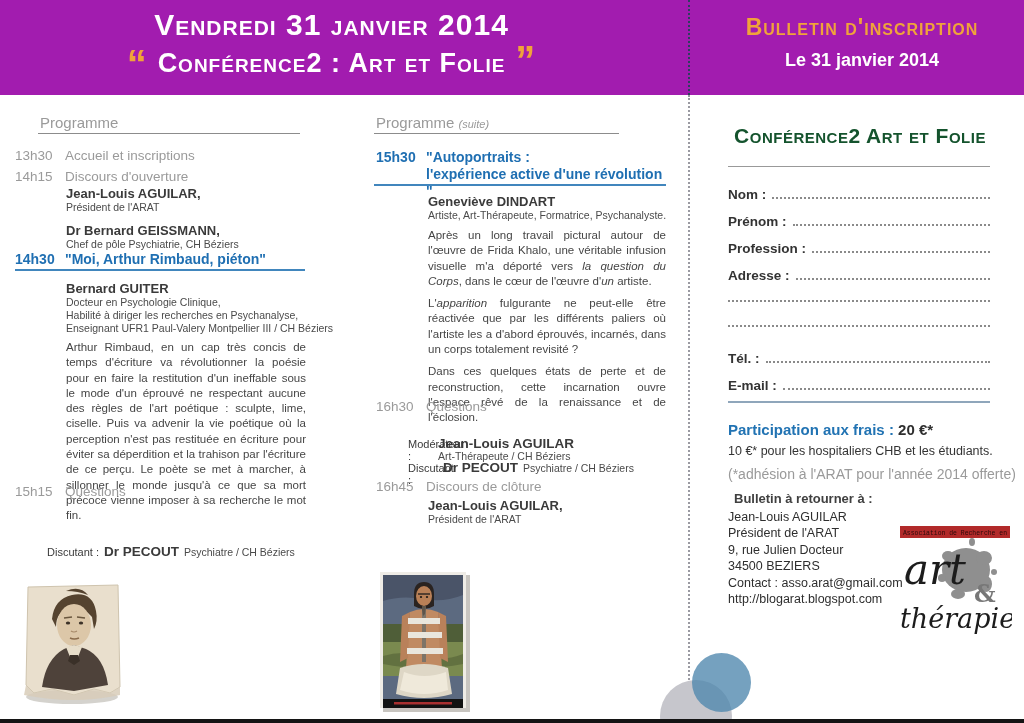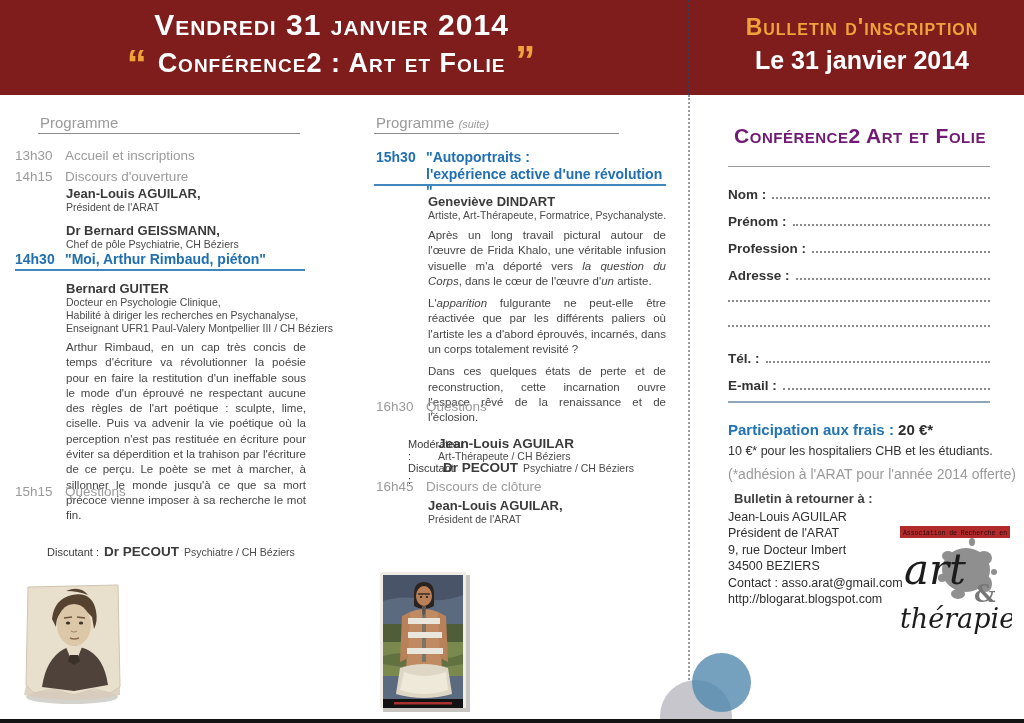--- a/index.html
+++ b/index.html
@@ -3,30 +3,30 @@
 <meta charset="utf-8">
 <style>
   * { margin:0; padding:0; box-sizing:border-box; }
   html,body { background:#888; }
   body { font-family:"Liberation Sans", sans-serif; }
   #page {
     position:relative; width:1024px; height:723px; background:#fff;
     overflow:hidden; margin:0 auto;
   }
   
-  .hdr { position:absolute; left:0; top:0; width:1024px; height:95px; background:#7f1d1d;padding-left:40px; }
+  .hdr { position:absolute; left:0; top:0; width:1024px; height:95px; background:#a21caf;padding-left:40px; }
   .hdr-left { position:absolute; left:0; top:7px; width:663px; text-align:center; color:#fff; }
   .hdr-left .l1 { font-variant:small-caps; font-weight:bold; font-size:30px; letter-spacing:1px; line-height:36px; }
   .hdr-left .l2 { font-variant:small-caps; font-weight:bold; font-size:27px; letter-spacing:1px; line-height:34px; }
   .q { color:#f0a33a; font-size:40px; font-weight:bold; font-variant:normal; }
   .q-open { vertical-align:-6px; margin-right:10px; }
   .q-close { vertical-align:-2px; margin-left:10px; }
   .hdr-right { position:absolute; left:700px; top:12px; width:324px; text-align:center; }
   .hdr-right .l1 { font-variant:small-caps; font-weight:bold; font-size:23px; letter-spacing:1px; color:#f0a33a; line-height:30px; }
-  .hdr-right .l2 { color:#fff; font-size:25px; font-weight:bold; line-height:36px; }
+  .hdr-right .l2 { color:#fff; font-size:18px; font-weight:bold; line-height:36px; }
   
   .vdiv { position:absolute; left:688px; width:0; }
   .vdiv.top { top:0; height:95px; border-left:2px dotted #2c3e5f; }
   .vdiv.bot { top:95px; height:628px; border-left:2px dotted #9a9aa2; }
   
   .sec-head { position:absolute; font-size:15px; color:#9a9a9a; }
   .sec-head .suite { font-size:11px; font-style:italic; color:#9a9a9a; }
   .sec-rule { position:absolute; height:1px; background:#8c8c8c; }
   .sched-row { display:flex; margin-bottom:6px; }
   .sched-time { width:50px; flex:none; color:#9a9a9a; font-size:13.5px; }
@@ -37,21 +37,21 @@
   .talk-time { width:50px; flex:none; }
   .talk-rule { position:absolute; height:2px; background:#4186bd; }
   .para { position:absolute; font-size:11.5px; color:#454545; text-align:justify; line-height:15.3px; }
   .para p { margin-bottom:7px; }
   .disc-row { position:absolute; display:flex; align-items:baseline; }
   .disc-label { font-size:11px; color:#3a3a3a; flex:none;padding-left:32px; }
   .disc-name { font-size:13.5px; font-weight:bold; color:#3a3a3a; margin-left:5px; }
   .disc-role { font-size:10.5px; color:#4a4a4a; margin-left:5px;margin-top:45px; }
   
   .r-title { position:absolute; left:714px; top:124px; width:292px; text-align:center;
-             font-variant:small-caps; font-weight:bold; font-size:21px; letter-spacing:.5px; color:#701a75; }
+             font-variant:small-caps; font-weight:bold; font-size:21px; letter-spacing:.5px; color:#14532d; }
   .form { position:absolute; left:728px; top:186px; width:262px; }
   .form-row { display:flex; align-items:flex-end; margin-bottom:11px; height:16px; }
   .form-label { font-size:13.5px; font-weight:bold; color:#333; flex:none; }
   .dots { flex:1; border-bottom:2px dotted #8a8a8a; margin:0 0 3px 6px; height:1px; }
   .dots-full { border-bottom:2px dotted #8a8a8a; height:1px; margin-bottom:23px; }
   .sep { position:absolute; left:728px; top:401px; width:262px; height:2px; background:#8fa6bb; }
   .fees1 { position:absolute; left:728px; top:421px; font-size:15px; }
   .fees1 .lbl { color:#2173b3; font-weight:bold; }
   .fees1 .amt { color:#2e2e2e; font-weight:bold; }
   .fees2 { position:absolute; left:728px; top:444px; font-size:12.5px; color:#333; }
@@ -261,21 +261,21 @@
   <div class="fees1">
     <span class="lbl">Participation aux frais : </span><span class="amt">20 €*</span>
   </div>
   <div class="fees2">10 €* pour les hospitaliers CHB et les étudiants.</div>
   <div class="footnote">(*adhésion à l'ARAT pour l'année 2014 offerte)</div>
 
   <div class="bull-head">Bulletin à retourner à :</div>
   <div class="addr">
     <div>Jean-Louis AGUILAR</div>
     <div>Président de l'ARAT</div>
-    <div>9, rue Docteur Imbert</div>
+    <div>9, rue Julien Docteur</div>
     <div>34500 BEZIERS</div>
     <div>Contact : asso.arat@gmail.com</div>
     <div>http://blogarat.blogspot.com</div>
   </div>
 
   <div class="img-box" style="left:898px; top:518px; width:114px; height:122px;">
     <svg width="114" height="122" viewBox="0 0 114 122">
       <g>
         <ellipse cx="68" cy="52" rx="24" ry="22" fill="#8f8f8f"></ellipse>
         <ellipse cx="86" cy="40" rx="8" ry="7" fill="#8f8f8f"></ellipse>

